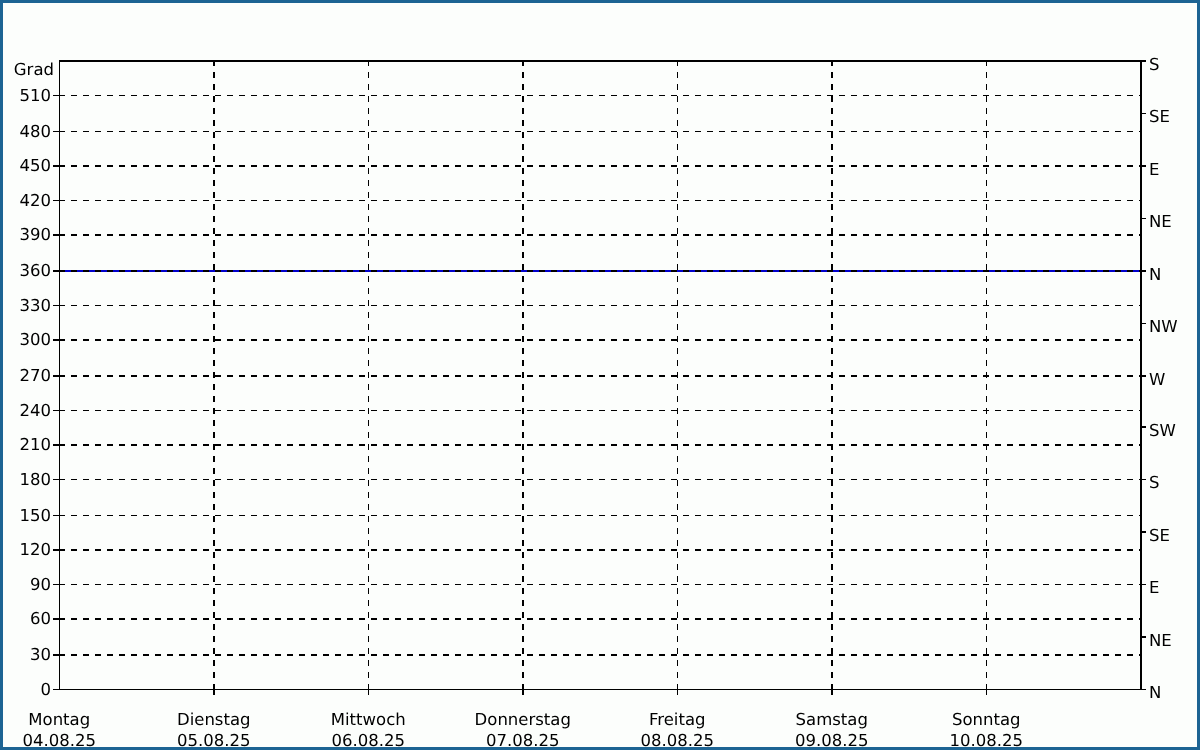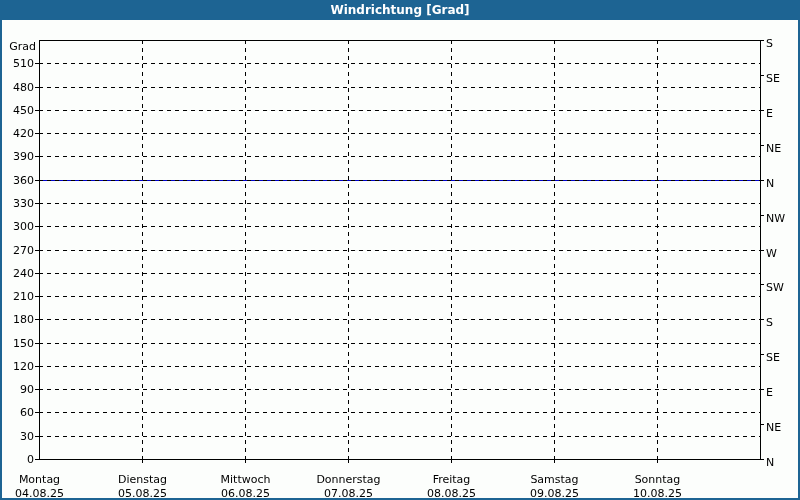--- a/index.html
+++ b/index.html
@@ -7,23 +7,20 @@
   #window{position:relative;width:796px;height:496px;border:2px solid #1d6493;background:#fcfefc;overflow:hidden;}
   #titlebar{position:absolute;left:-2px;top:-2px;width:800px;height:20px;background:#1d6493;color:#ffffff;
     font-size:12px;font-weight:bold;text-align:center;line-height:21px;z-index:2;}
   #chart{position:absolute;left:-2px;top:-2px;width:800px;height:500px;z-index:1;}
   #chart text{font-family:"DejaVu Sans","Liberation Sans",sans-serif;font-size:11px;fill:#000;}
 </style>
 </head>
 <body>
 
 <div id="window" style="border-color: rgb(29, 100, 147);">
-  <div id="titlebar" style="background: rgb(29, 100, 147); color: rgb(255, 255, 255);">
-    <span>Windrichtung [Grad]</span>
-  </div>
   <svg id="chart" viewBox="0 0 800 500" width="800" height="500">
       <line x1="39" y1="180.5" x2="760" y2="180.5" stroke="#0000cc" stroke-width="1" shape-rendering="crispEdges"></line>
       <line x1="39" y1="436.5" x2="760" y2="436.5" stroke="#000000" stroke-width="1" shape-rendering="crispEdges" stroke-dasharray="4 4"></line>
       <line x1="39" y1="412.5" x2="760" y2="412.5" stroke="#000000" stroke-width="1" shape-rendering="crispEdges" stroke-dasharray="4 4"></line>
       <line x1="39" y1="389.5" x2="760" y2="389.5" stroke="#000000" stroke-width="1" shape-rendering="crispEdges" stroke-dasharray="4 4"></line>
       <line x1="39" y1="366.5" x2="760" y2="366.5" stroke="#000000" stroke-width="1" shape-rendering="crispEdges" stroke-dasharray="4 4"></line>
       <line x1="39" y1="343.5" x2="760" y2="343.5" stroke="#000000" stroke-width="1" shape-rendering="crispEdges" stroke-dasharray="4 4"></line>
       <line x1="39" y1="319.5" x2="760" y2="319.5" stroke="#000000" stroke-width="1" shape-rendering="crispEdges" stroke-dasharray="4 4"></line>
       <line x1="39" y1="296.5" x2="760" y2="296.5" stroke="#000000" stroke-width="1" shape-rendering="crispEdges" stroke-dasharray="4 4"></line>
       <line x1="39" y1="273.5" x2="760" y2="273.5" stroke="#000000" stroke-width="1" shape-rendering="crispEdges" stroke-dasharray="4 4"></line>

